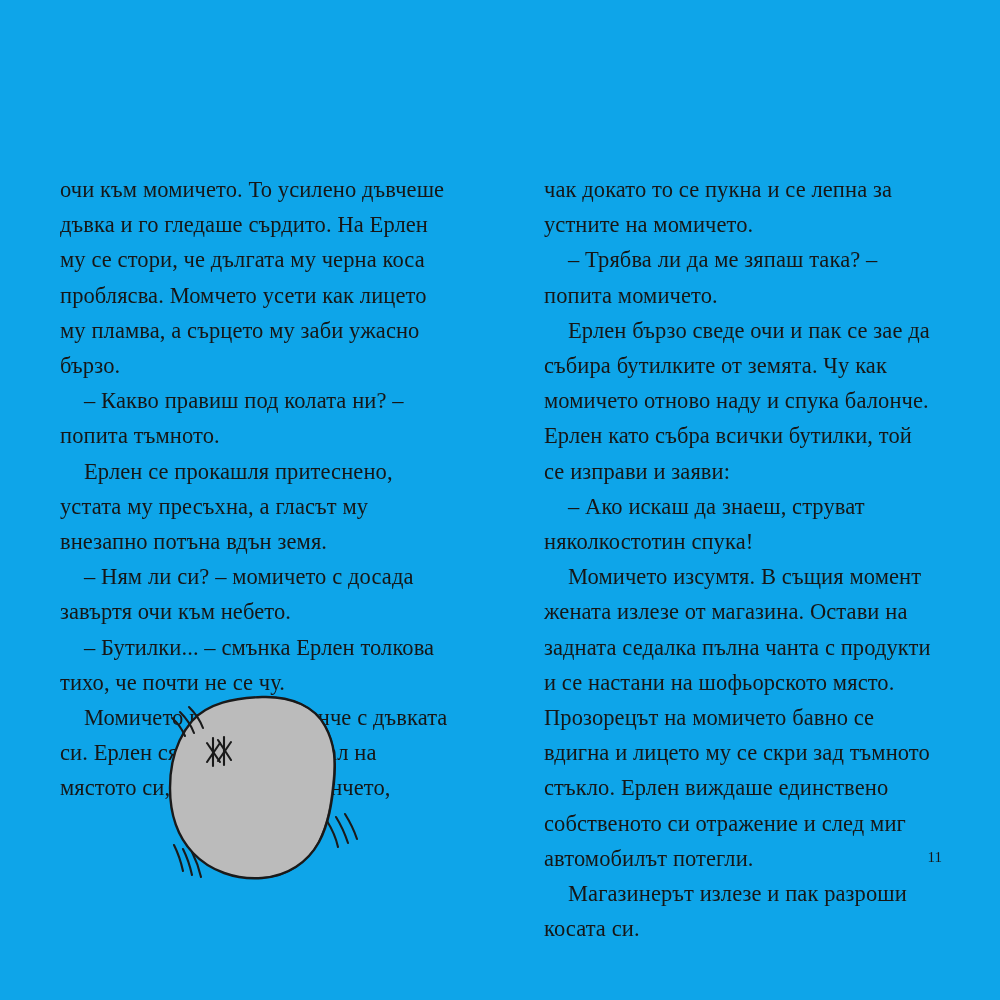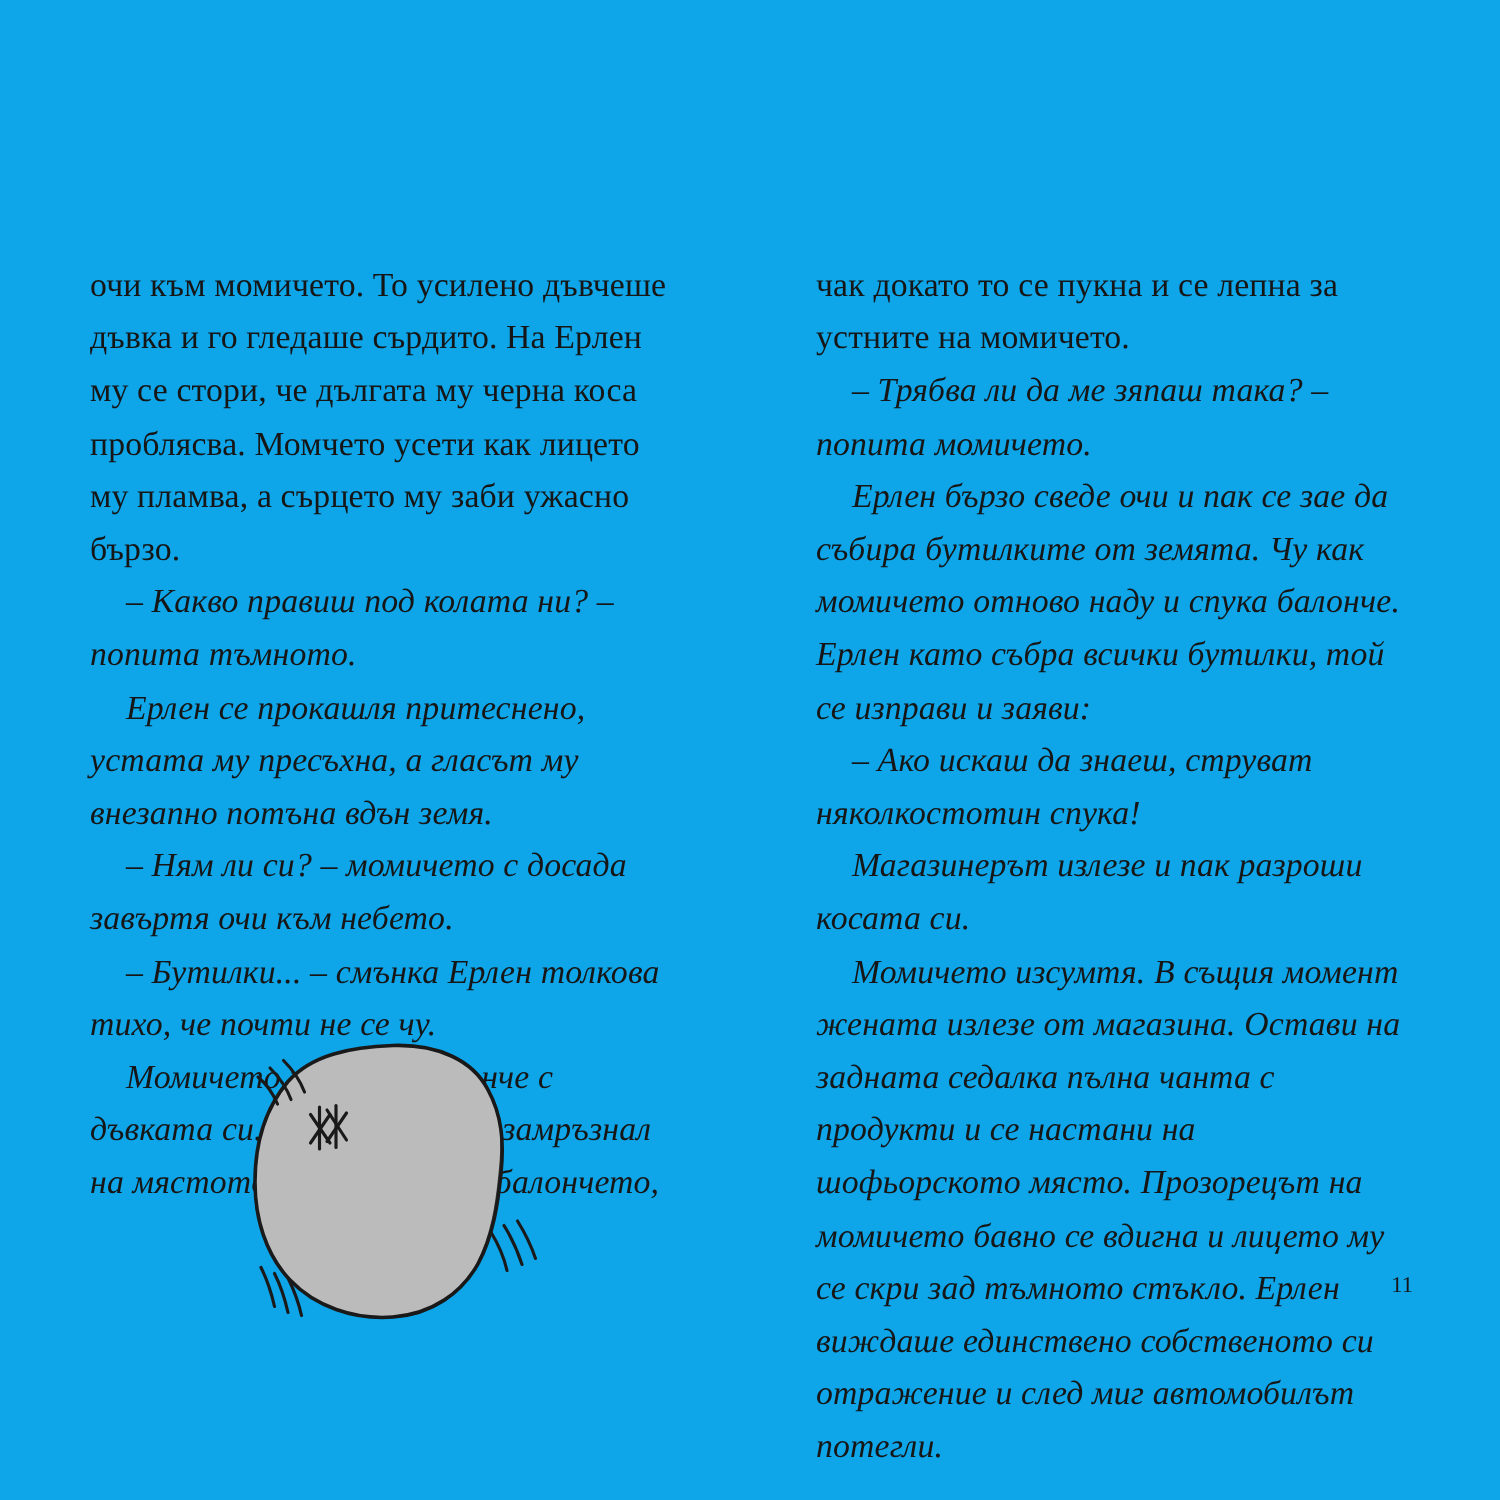--- a/index.html
+++ b/index.html
@@ -36,21 +36,20 @@
   .column-left  { left: 60px;  }
   .column-right { left: 544px; }
 
   .para {
     margin: 0;
     text-indent: 0;
     white-space: pre-line;
   }
   .para.indent {
     text-indent: 24px;
-    font-style: italic;
   }
 
   
   .illustration {
     position: absolute;
     left: 152px;
     top: 690px;
     width: 215px;
     height: 200px;
   }
@@ -82,22 +81,22 @@
     <p class="para indent">– Ням ли си? – момичето с досада завъртя очи към небето.</p>
     <p class="para indent">– Бутилки... – смънка Ерлен толкова тихо, че почти не се чу.</p>
     <p class="para indent">Момичето направи балонче с дъвката си. Ерлен сякаш бе замръзнал на мястото си, втренчен в балончето,</p>
   </div>
 
   <div class="column column-right">
     <p class="para">чак докато то се пукна и се лепна за устните на момичето.</p>
     <p class="para indent">– Трябва ли да ме зяпаш така? – попита момичето.</p>
     <p class="para indent">Ерлен бързо сведе очи и пак се зае да събира бутилките от земята. Чу как момичето отново наду и спука балонче. Ерлен като събра всички бутилки, той се изправи и заяви:</p>
     <p class="para indent">– Ако искаш да знаеш, струват няколкостотин спука!</p>
+    <p class="para indent">Момичето изсумтя. В същия момент жената излезе от магазина. Остави на задната седалка пълна чанта с продукти и се настани на шофьорското място. Прозорецът на момичето бавно се вдигна и лицето му се скри зад тъмното стъкло. Ерлен виждаше единствено собственото си отражение и след миг автомобилът потегли.</p>
     <p class="para indent">Магазинерът излезе и пак разроши косата си.</p>
-    <p class="para indent">Момичето изсумтя. В същия момент жената излезе от магазина. Остави на задната седалка пълна чанта с продукти и се настани на шофьорското място. Прозорецът на момичето бавно се вдигна и лицето му се скри зад тъмното стъкло. Ерлен виждаше единствено собственото си отражение и след миг автомобилът потегли.</p>
   </div>
 
   <div class="illustration">
     <svg viewBox="0 0 215 200" xmlns="http://www.w3.org/2000/svg">
 
       <path d="M 110 7
                C 140 6, 163 17, 173 36
                C 183 54, 184 72, 182 92
                C 180 112, 177 133, 167 152
                C 156 172, 136 186, 110 188

